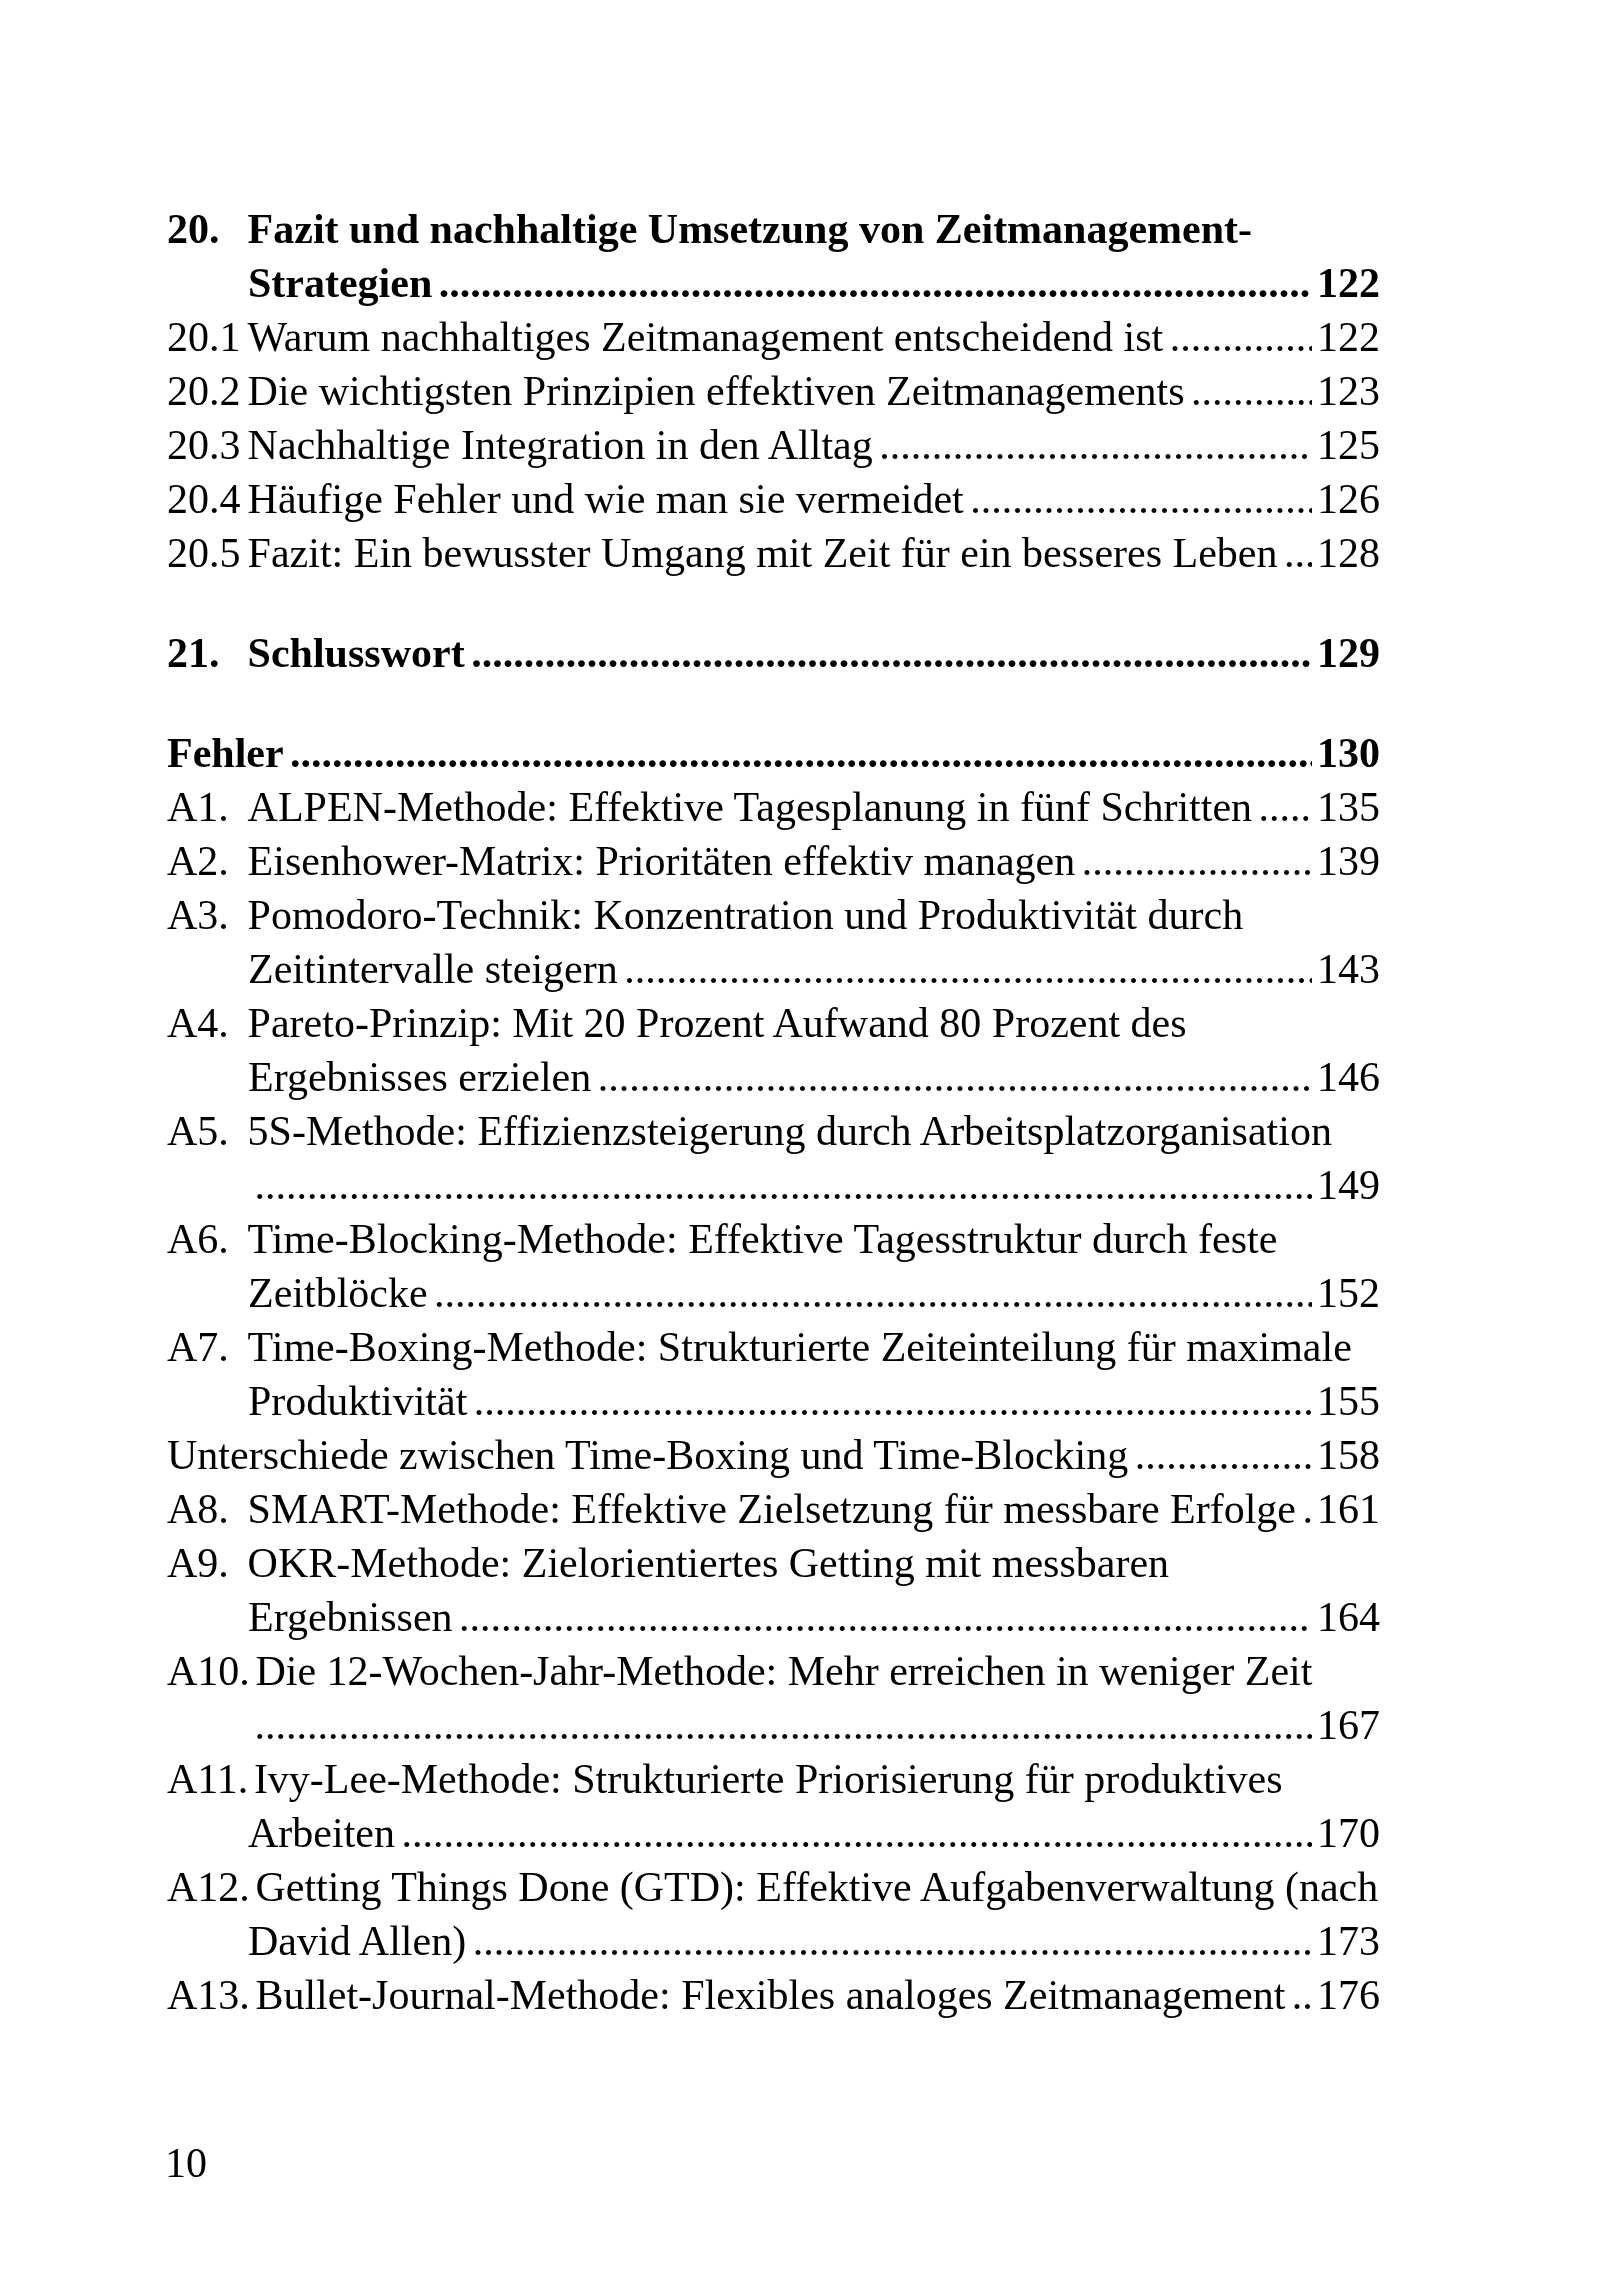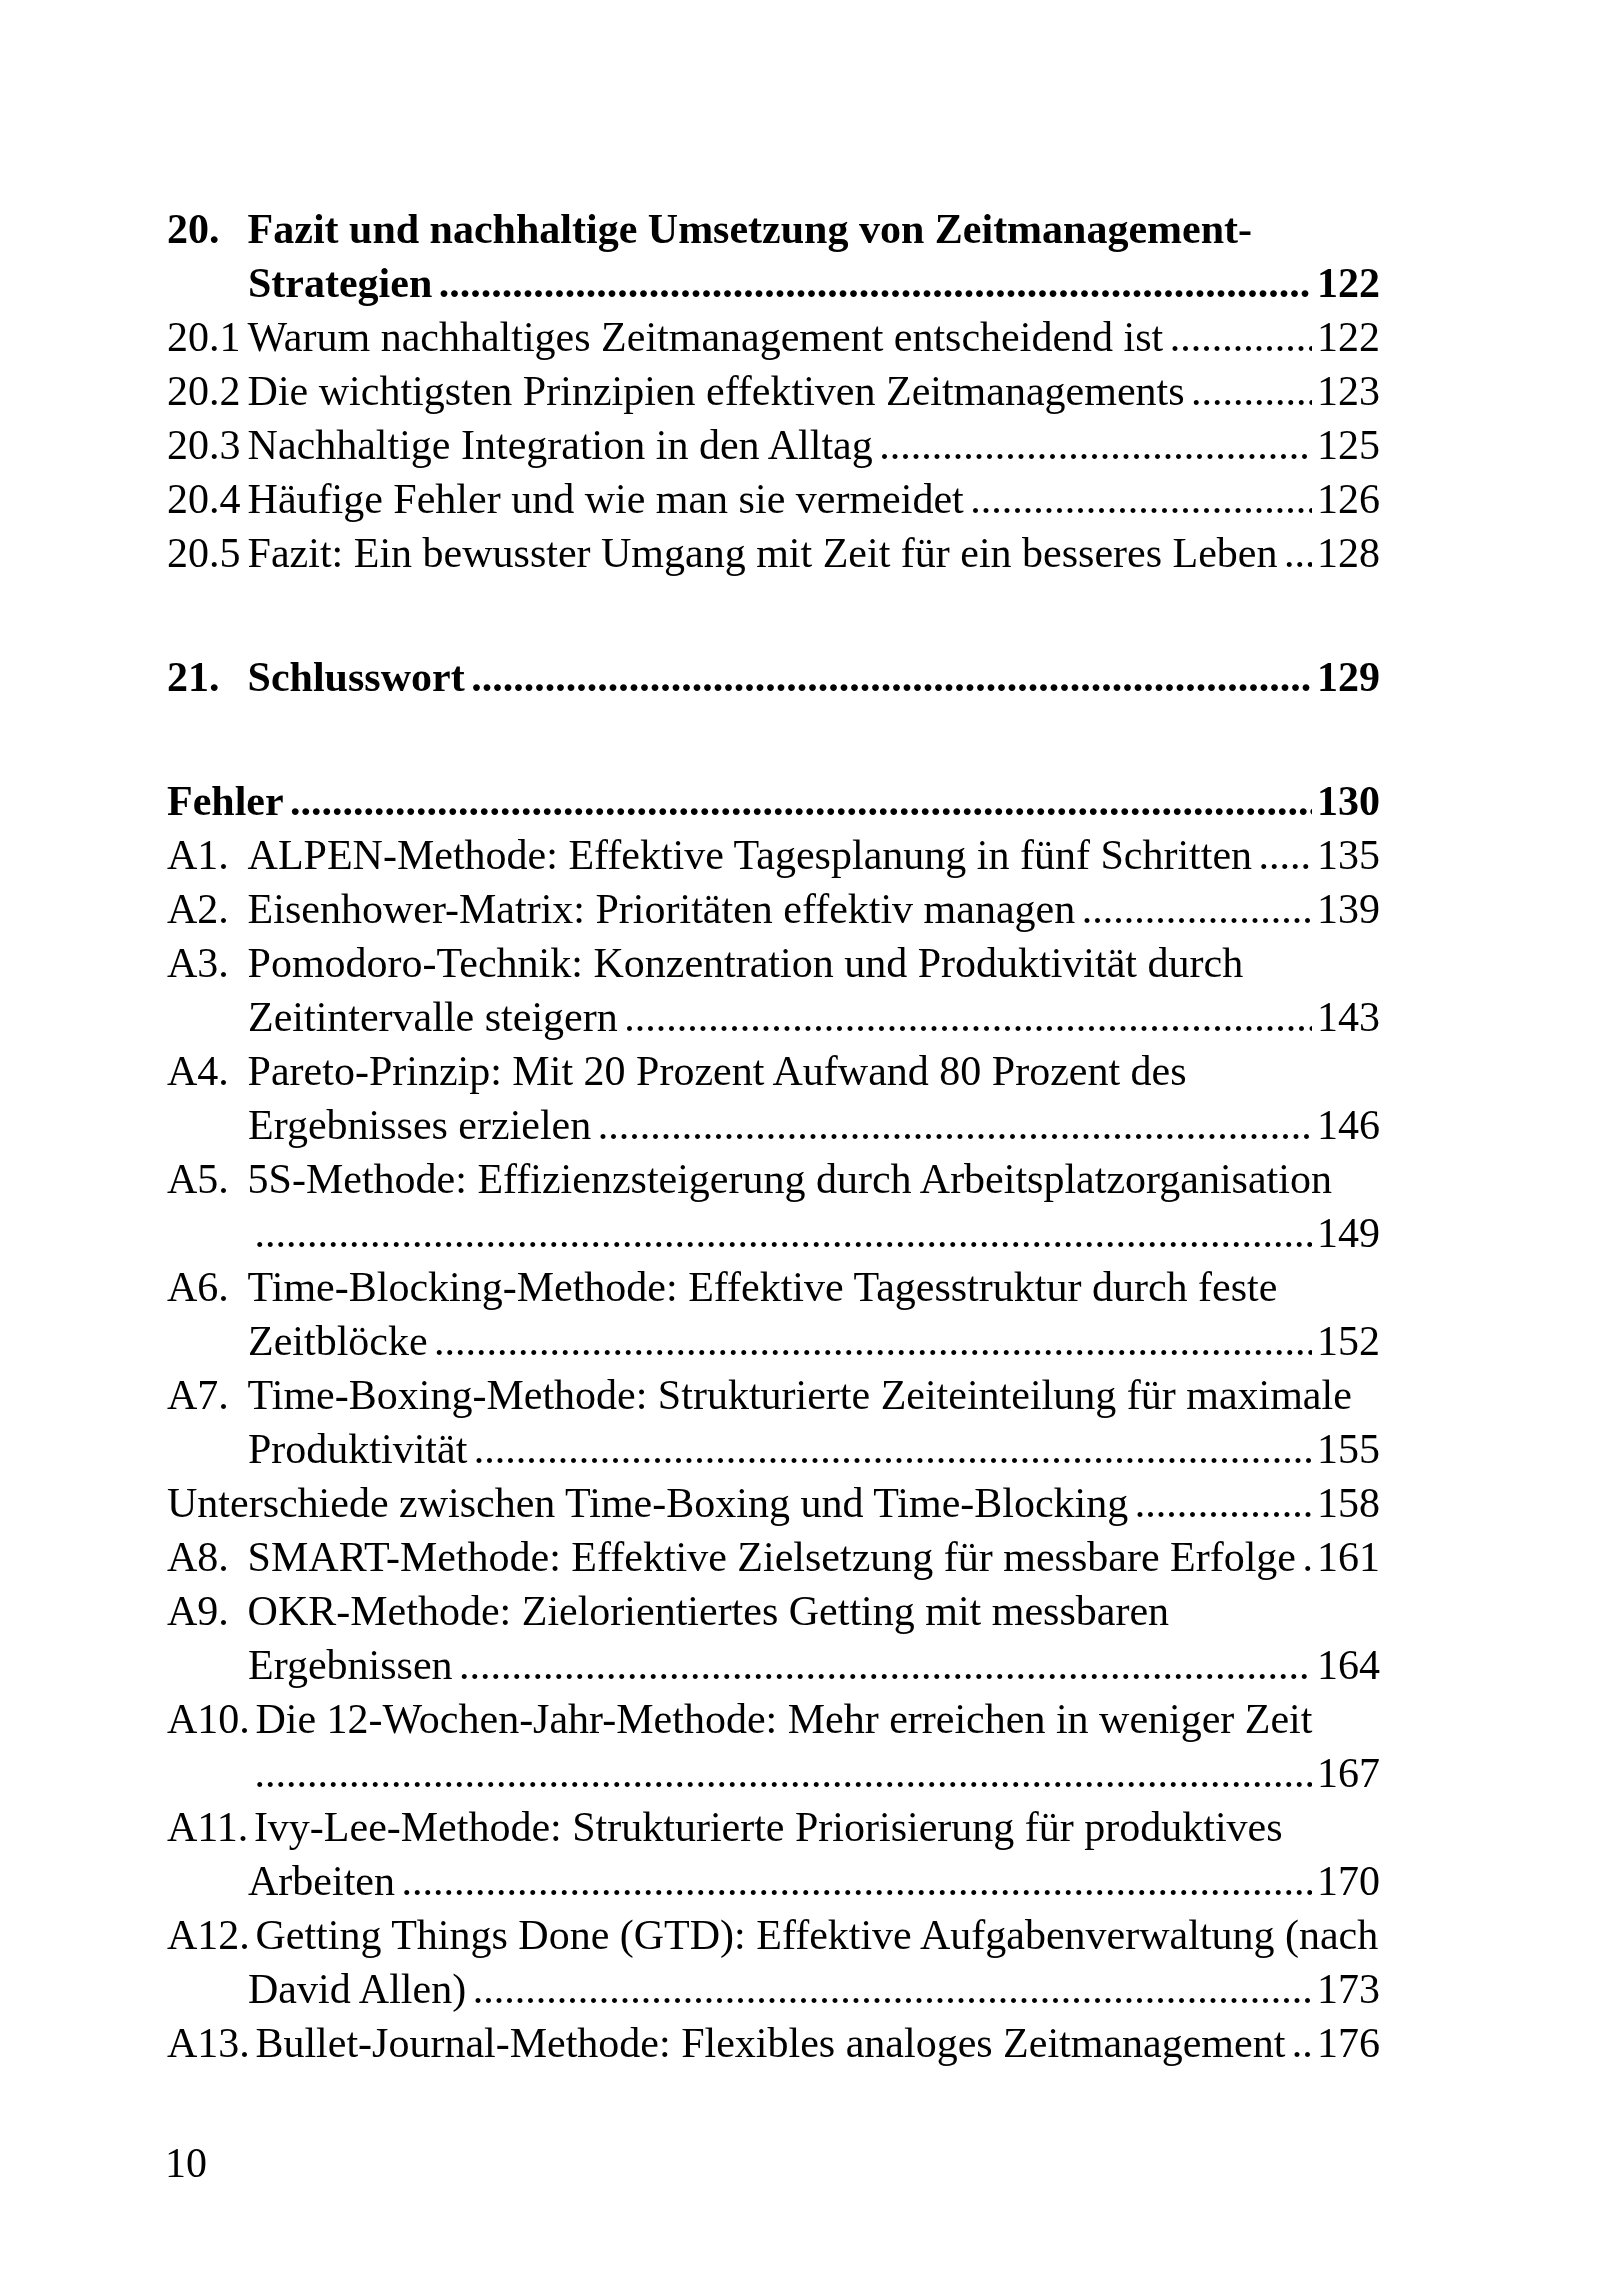--- a/index.html
+++ b/index.html
@@ -18,21 +18,21 @@
   }
   .row {
     display: flex;
     align-items: baseline;
     font-size: 42px;
     line-height: 54px;
     white-space: nowrap;
     overflow: hidden;
   }
   .row.bold { font-weight: 700; }
-  .row.section-break { margin-top: 70px; }
+  .row.section-break { margin-top: 46px; }
   .num {
     flex: 0 0 auto;
     min-width: 75px;
     padding-right: 5.6px;
   }
   .cont { padding-left: 81px; text-align: right; }
   .txt { flex: 0 0 auto; }
   .leader {
     flex: 1 1 auto;
     min-width: 0;

